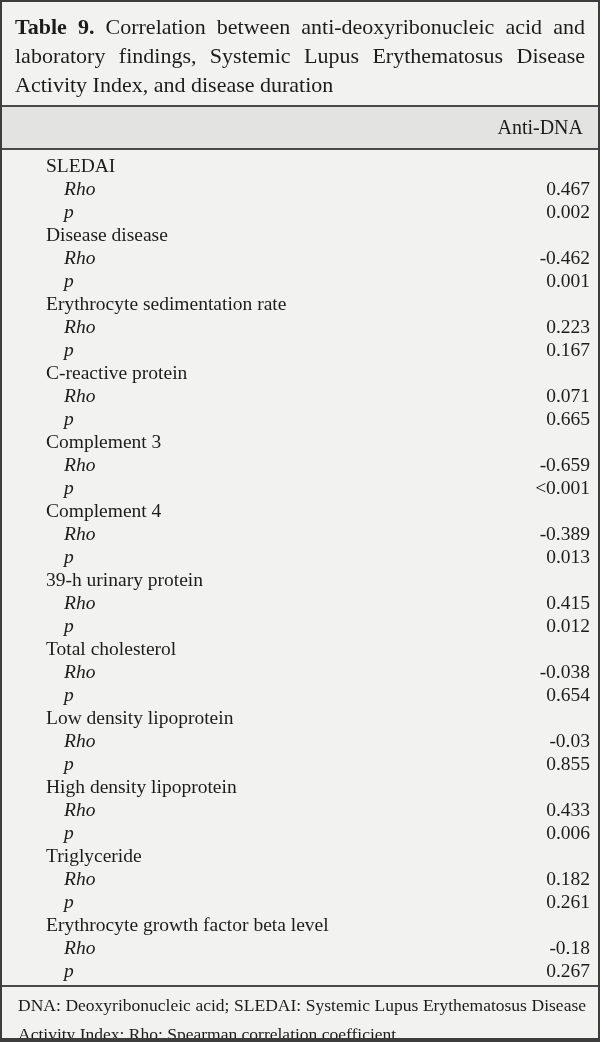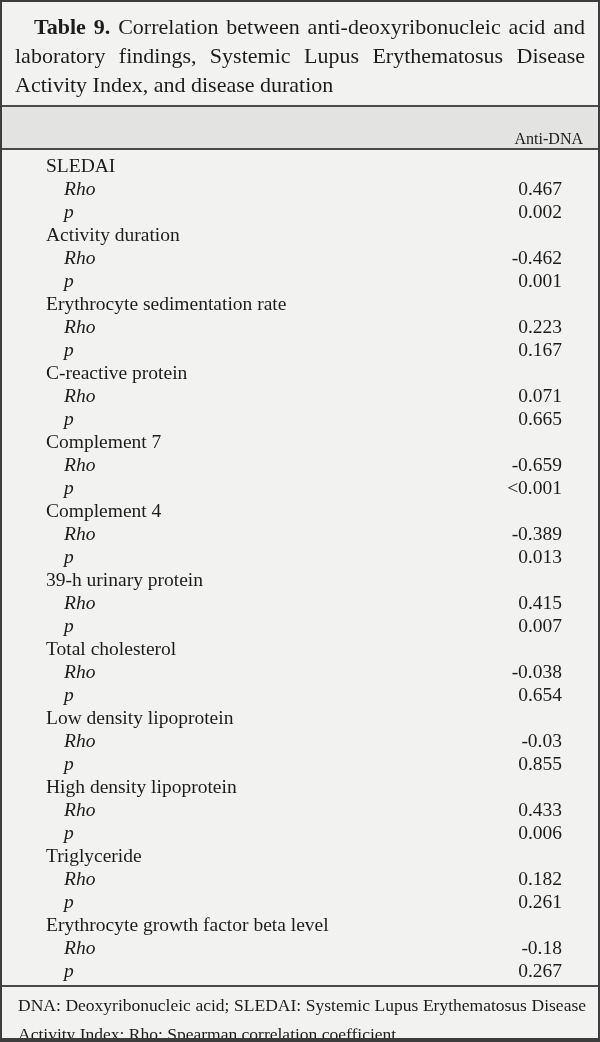--- a/index.html
+++ b/index.html
@@ -8,38 +8,38 @@
     background:#f2f2f0;color:#1c1c1c;
     border:2px solid #3d3d3d;border-bottom-width:4px;
     font-family:"Liberation Serif", serif;
     overflow:hidden;
   }
   .title{
     padding:10px 13px 6px 13px;
     font-size:22px;line-height:29px;
     text-align:justify;
   }
-  .title .bold{font-weight:bold;margin-left:19px;}
+  .title .bold{font-weight:bold;}
   .band{
     background:#e3e3e1;
     border-top:2px solid #4a4a4a;border-bottom:2px solid #4a4a4a;
     height:41px;box-sizing:content-box;
-    display:flex;align-items:flex-end;justify-content:flex-end;
-    padding-right:15px;font-size:16px;
+    display:flex;align-items:center;justify-content:flex-end;
+    padding-right:15px;font-size:20px;
   }
   .tbody{padding:4px 0 0 0;margin-left:32px;}
   .row{
     display:flex;justify-content:space-between;align-items:baseline;
     font-size:19.5px;line-height:23px;
     padding-left:12px;
   }
   .lab{white-space:nowrap;}
   .ind{padding-left:18px;font-style:italic;}
   .ital{font-style:italic;}
-  .val{padding-right:36px;white-space:nowrap;}
+  .val{padding-right:8px;white-space:nowrap;}
   .footnote{
     border-top:2px solid #4a4a4a;
     margin-top:3px;
     padding:4px 12px 4px 16px;
     font-size:17.5px;line-height:29px;
     text-align:justify;
   }
 </style>
 </head>
 <body>
@@ -57,21 +57,21 @@
       </div>
       <div class="row">
         <span class="lab ind">Rho</span>
         <span class="val">0.467</span>
       </div>
       <div class="row">
         <span class="lab ind ital">p</span>
         <span class="val">0.002</span>
       </div>
       <div class="row">
-        <span class="lab">Activity duration</span>
+        <span class="lab">Disease disease</span>
       </div>
       <div class="row">
         <span class="lab ind">Rho</span>
         <span class="val">-0.462</span>
       </div>
       <div class="row">
         <span class="lab ind ital">p</span>
         <span class="val">0.001</span>
       </div>
       <div class="row">
@@ -90,21 +90,21 @@
       </div>
       <div class="row">
         <span class="lab ind">Rho</span>
         <span class="val">0.071</span>
       </div>
       <div class="row">
         <span class="lab ind ital">p</span>
         <span class="val">0.665</span>
       </div>
       <div class="row">
-        <span class="lab">Complement 7</span>
+        <span class="lab">Complement 3</span>
       </div>
       <div class="row">
         <span class="lab ind">Rho</span>
         <span class="val">-0.659</span>
       </div>
       <div class="row">
         <span class="lab ind ital">p</span>
         <span class="val">&lt;0.001</span>
       </div>
       <div class="row">
@@ -120,21 +120,21 @@
       </div>
       <div class="row">
         <span class="lab">39-h urinary protein</span>
       </div>
       <div class="row">
         <span class="lab ind">Rho</span>
         <span class="val">0.415</span>
       </div>
       <div class="row">
         <span class="lab ind ital">p</span>
-        <span class="val">0.007</span>
+        <span class="val">0.012</span>
       </div>
       <div class="row">
         <span class="lab">Total cholesterol</span>
       </div>
       <div class="row">
         <span class="lab ind">Rho</span>
         <span class="val">-0.038</span>
       </div>
       <div class="row">
         <span class="lab ind ital">p</span>

